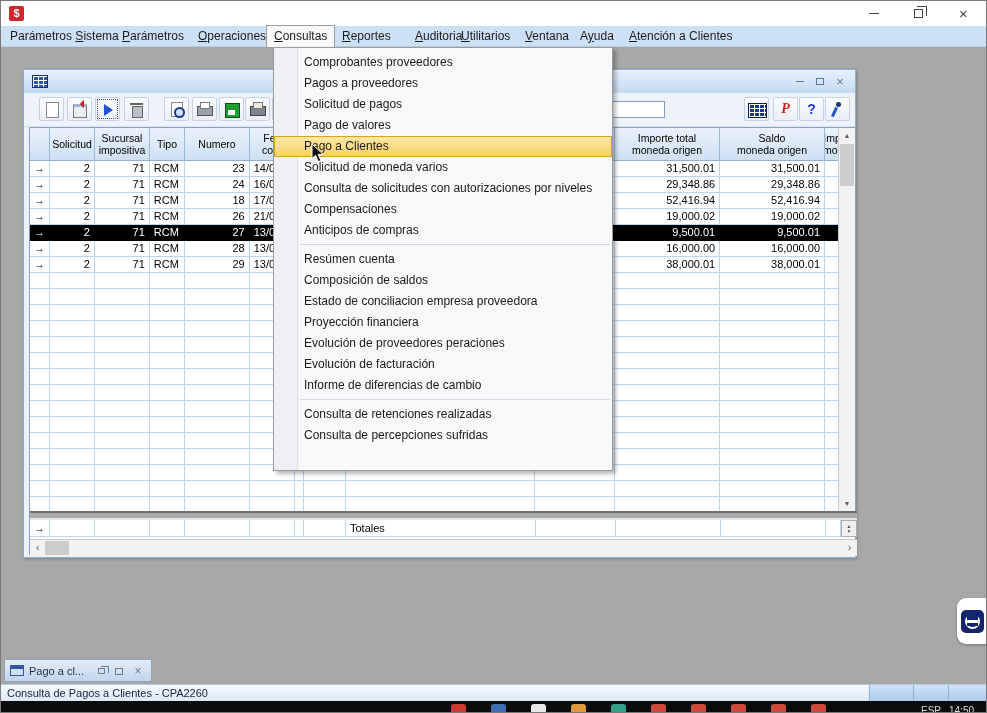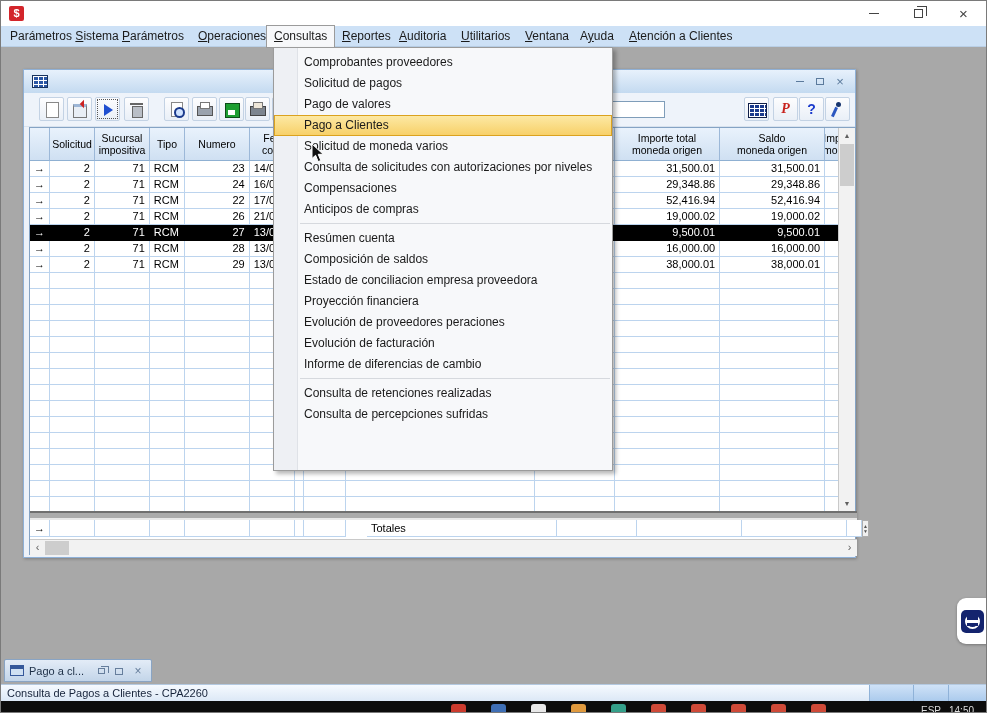--- a/index.html
+++ b/index.html
@@ -157,21 +157,21 @@
         <span class="glyph-x">×</span>
       </div>
   </div>
 
   <div class="menubar" id="menubar">
       <div class="mb-item" style="left: 2px;">Parámetros <span class="ul">S</span>istema</div>
       <div class="mb-item" style="left: 114px;"><span class="ul">P</span>arámetros</div>
       <div class="mb-item" style="left: 190px;"><span class="ul">O</span>peraciones</div>
       <div class="mb-item mb-open" style="left: 266px;"><span class="ul">C</span>onsultas</div>
       <div class="mb-item" style="left: 334px;"><span class="ul">R</span>eportes</div>
-      <div class="mb-item" style="left: 391px;"><span class="ul">A</span>uditoria</div>
+      <div class="mb-item" style="left: 407px;"><span class="ul">A</span>uditoria</div>
       <div class="mb-item" style="left: 453px;"><span class="ul">U</span>tilitarios</div>
       <div class="mb-item" style="left: 517px;"><span class="ul">V</span>entana</div>
       <div class="mb-item" style="left: 572px;">A<span class="ul">y</span>uda</div>
       <div class="mb-item" style="left: 621px;"><span class="ul">A</span>tención a Clientes</div>
     </div>
 
   <div class="child">
     <div class="c-titlebar">
       <div class="c-ticon"></div>
       <div class="cbtn cb-min">
@@ -280,21 +280,21 @@
             <div class="gc " style="width: 80px;"></div>
             <div class="gc ar" style="width: 105px;">29,348.86</div>
             <div class="gc ar" style="width: 105px;">29,348.86</div>
             <div class="gc " style="width: 15px;"></div>
           </div>
           <div class="grow">
             <div class="gc ac" style="width: 20px;"><span class="arr">→</span></div>
             <div class="gc ar" style="width: 45px;">2</div>
             <div class="gc ar" style="width: 55px;">71</div>
             <div class="gc " style="width: 35px;">RCM</div>
-            <div class="gc ar" style="width: 65px;">22</div>
+            <div class="gc ar" style="width: 65px;">18</div>
             <div class="gc " style="width: 45px;">17/01</div>
             <div class="gc " style="width: 8px;"></div>
             <div class="gc " style="width: 42px;"></div>
             <div class="gc " style="width: 190px;"></div>
             <div class="gc " style="width: 80px;"></div>
             <div class="gc ar" style="width: 105px;">52,416.94</div>
             <div class="gc ar" style="width: 105px;">52,416.94</div>
             <div class="gc " style="width: 15px;"></div>
           </div>
           <div class="grow">
@@ -587,21 +587,21 @@
       <div class="gtotals" id="gtotals">
           <div class="grow">
             <div class="gc ac" style="width: 20px;"><span class="arr">→</span></div>
             <div class="gc ar" style="width: 45px;"></div>
             <div class="gc ar" style="width: 55px;"></div>
             <div class="gc " style="width: 35px;"></div>
             <div class="gc ar" style="width: 65px;"></div>
             <div class="gc " style="width: 45px;"></div>
             <div class="gc " style="width: 8px;"></div>
             <div class="gc " style="width: 42px;"></div>
-            <div class="gc " style="width: 190px; margin-left: 21px;">Totales</div>
+            <div class="gc " style="width: 190px;">Totales</div>
             <div class="gc " style="width: 80px;"></div>
             <div class="gc ar" style="width: 105px;"></div>
             <div class="gc ar" style="width: 105px;"></div>
             <div class="gc " style="width: 15px;"></div>
           </div>
           <div class="spin">
             <span>▲</span>
             <span>▼</span>
           </div>
         </div>
@@ -615,20 +615,21 @@
         <div class="hthumb"></div>
         <div class="hbtn hs-r">›</div>
       </div>
     </div>
   </div>
 
   <div class="dropdown">
     <div class="dd-gutter"></div>
     <div id="dd-items">
         <div class="dd-item">Comprobantes proveedores</div>
+        <div class="dd-item">Pagos a proveedores</div>
         <div class="dd-item">Solicitud de pagos</div>
         <div class="dd-item">Pago de valores</div>
         <div class="dd-item dd-hl">Pago a Clientes</div>
         <div class="dd-item">Solicitud de moneda varios</div>
         <div class="dd-item">Consulta de solicitudes con autorizaciones por niveles</div>
         <div class="dd-item">Compensaciones</div>
         <div class="dd-item">Anticipos de compras</div>
         <div class="dd-sep"></div>
         <div class="dd-item">Resúmen cuenta</div>
         <div class="dd-item">Composición de saldos</div>

